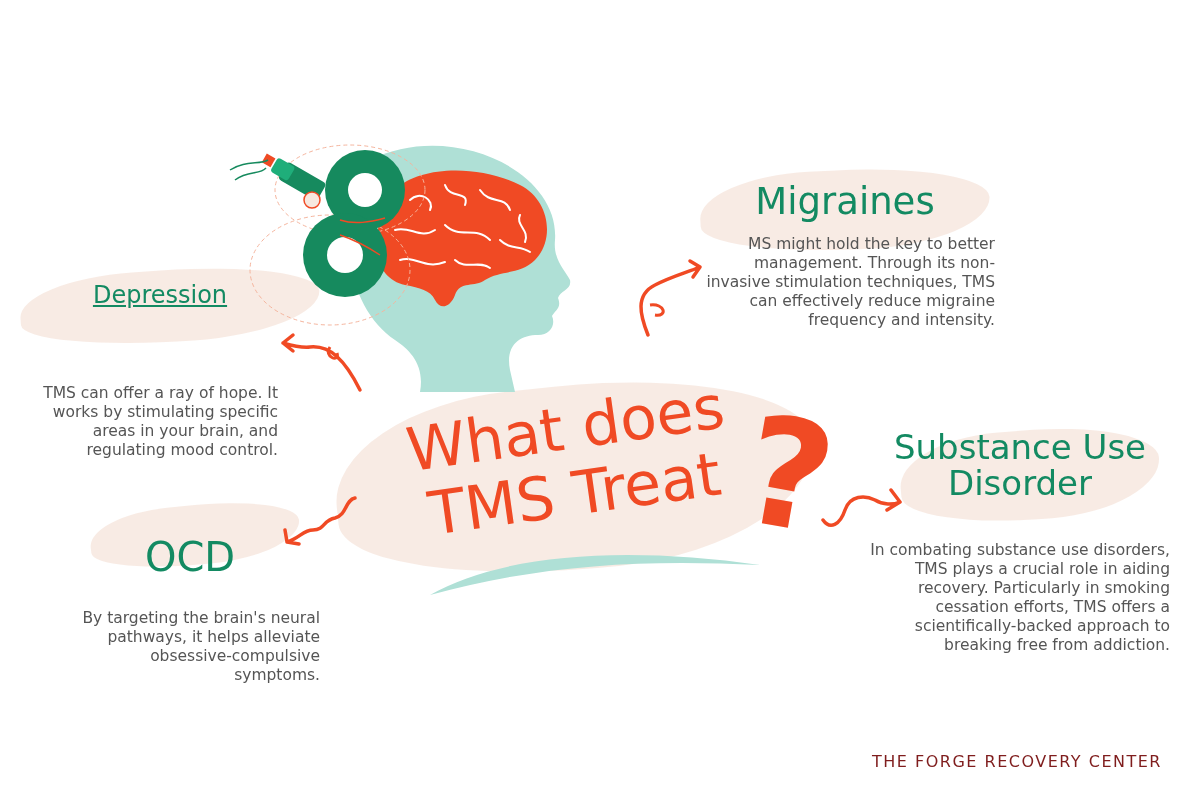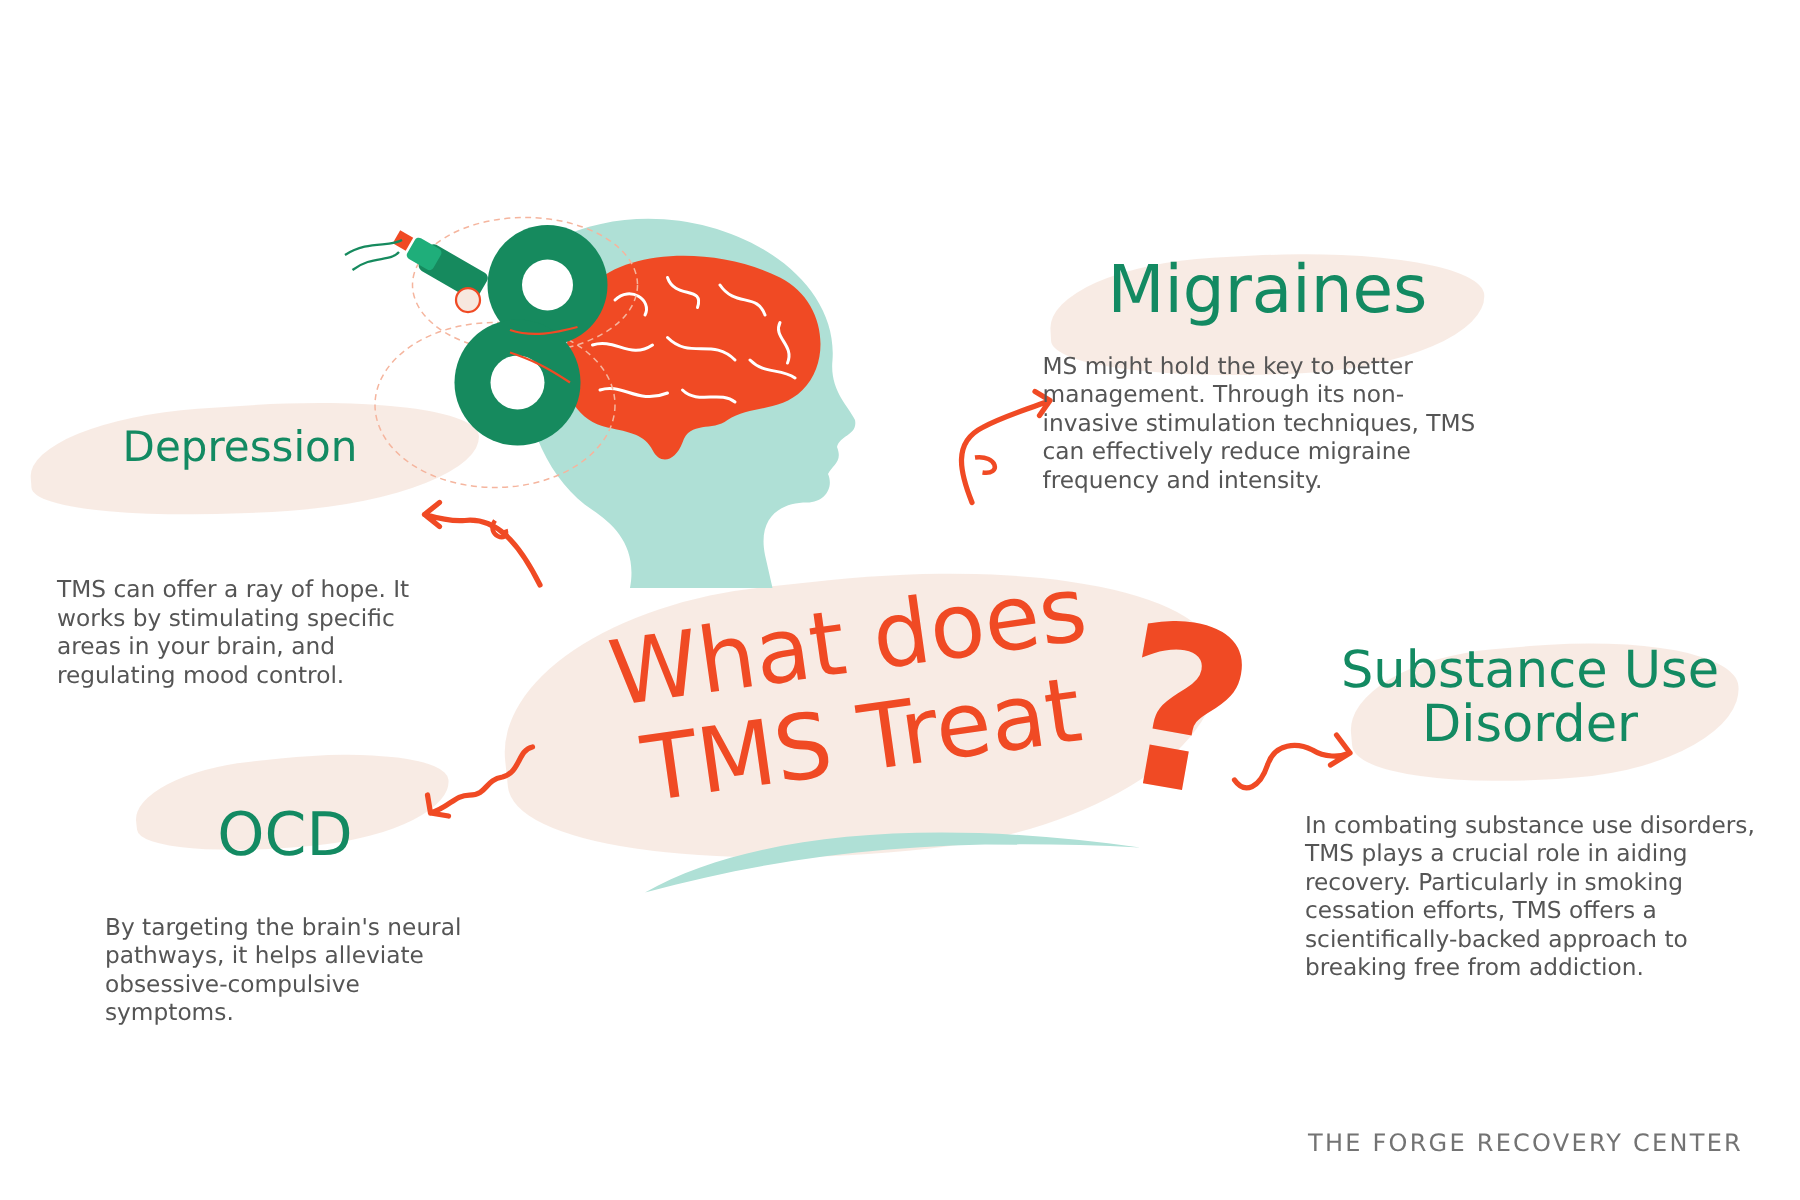--- a/index.html
+++ b/index.html
@@ -1,23 +1,23 @@
 <!DOCTYPE html>
 <html><head>
 <meta charset="utf-8">
 <style>
   html, body { margin:0; padding:0; }
   body { width:1200px; height:800px; background:#ffffff; position:relative; overflow:hidden;
          font-family:"DejaVu Sans", sans-serif; }
   .abs { position:absolute; }
   .brush { position:absolute; background:#f7e8df; border-radius:40% 55% 45% 60% / 55% 45% 60% 40%; opacity:0.85; }
   .heading { position:absolute; color:#138a62; font-family:"DejaVu Sans", sans-serif; font-weight:500; text-align:center; line-height:1.05; }
-  .body-text { position:absolute; color:#555555; font-family:"DejaVu Sans", sans-serif; font-size:15.5px; line-height:19px; text-align:left; }
+  .body-text { position:absolute; color:#555555; font-family:"DejaVu Sans", sans-serif; font-size:15.5px; line-height:19px; text-align:right; }
   .title { position:absolute; color:#f04a24; font-family:"DejaVu Sans", sans-serif; font-size:60px; line-height:66px; text-align:center; transform:rotate(-8deg); }
-  .footer { position:absolute; color:#737373; font-family:"DejaVu Sans", sans-serif; font-size:16px; letter-spacing:1.5px; }
+  .footer { position:absolute; color:#7f1d1d; font-family:"DejaVu Sans", sans-serif; font-size:16px; letter-spacing:1.5px; }
 </style>
 </head>
 <body>
 
 <div class="brush" style="left:20px;top:270px;width:300px;height:72px;transform:rotate(-4deg);"></div>
 <div class="brush" style="left:700px;top:170px;width:290px;height:80px;transform:rotate(-3deg);"></div>
 <div class="brush" style="left:90px;top:505px;width:210px;height:60px;transform:rotate(-6deg);"></div>
 <div class="brush" style="left:900px;top:430px;width:260px;height:90px;transform:rotate(-5deg);"></div>
 <div class="brush" style="left:335px;top:385px;width:480px;height:185px;transform:rotate(-6deg);"></div>
 
@@ -71,24 +71,24 @@
   <path d="M28 80 C 20 60, 15 40, 35 30 C 50 22, 65 18, 80 12 M 80 12 L 70 6 M 80 12 L 73 22" stroke="#f04a24" stroke-width="3.5" fill="none" stroke-linecap="round"></path>
   <path d="M30 50 C 45 48, 48 62, 35 60" stroke="#f04a24" stroke-width="3" fill="none"></path>
 </svg>
 <svg class="abs" style="left:275px;top:490px;" width="90" height="60" viewBox="0 0 90 60">
   <path d="M80 8 C 70 10, 72 25, 60 28 C 48 30, 50 40, 38 40 C 28 40, 25 48, 12 52 M 12 52 L 10 40 M 12 52 L 24 54" stroke="#f04a24" stroke-width="3.5" fill="none" stroke-linecap="round"></path>
 </svg>
 <svg class="abs" style="left:815px;top:480px;" width="95" height="60" viewBox="0 0 95 60">
   <path d="M8 40 C 15 50, 25 45, 30 30 C 35 15, 50 15, 60 20 C 68 25, 78 25, 85 22 M 85 22 L 76 10 M 85 22 L 72 30" stroke="#f04a24" stroke-width="3.5" fill="none" stroke-linecap="round"></path>
 </svg>
 
-<div class="heading" style="left:40px;top:283px;width:240px;font-size:28px;">Depression</div>
+<div class="heading" style="left:40px;top:283px;width:240px;font-size:24px;text-decoration:underline;">Depression</div>
 <div class="body-text" style="left:38px;top:336px;width:240px;margin-top:48px;">TMS can offer a ray of hope. It works by stimulating specific areas in your brain, and regulating mood control.</div>
 
-<div class="heading" style="left:730px;top:171px;width:230px;font-size:44px;text-align:center;">Migraines</div>
+<div class="heading" style="left:730px;top:183px;width:230px;font-size:37px;text-align:center;">Migraines</div>
 <div class="body-text" style="left:695px;top:235px;width:300px;">MS might hold the key to better management. Through its non-invasive stimulation techniques, TMS can effectively reduce migraine frequency and intensity.</div>
 
 <div class="heading" style="left:110px;top:536px;width:160px;font-size:40px;">OCD</div>
 <div class="body-text" style="left:70px;top:565px;width:250px;margin-top:44px;">By targeting the brain's neural pathways, it helps alleviate obsessive-compulsive symptoms.</div>
 
 <div class="heading" style="left:875px;top:430px;width:290px;font-size:34px;">
   <div>Substance Use</div>
   <div>Disorder</div>
 </div>
 <div class="body-text" style="left:870px;top:515px;width:300px;margin-top:26px;">In combating substance use disorders, TMS plays a crucial role in aiding recovery. Particularly in smoking cessation efforts, TMS offers a scientifically-backed approach to breaking free from addiction.</div>

